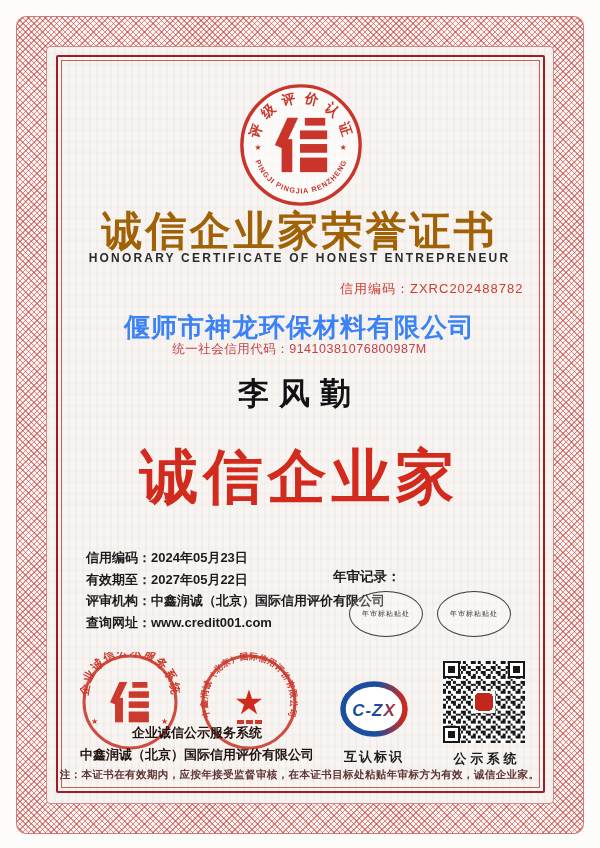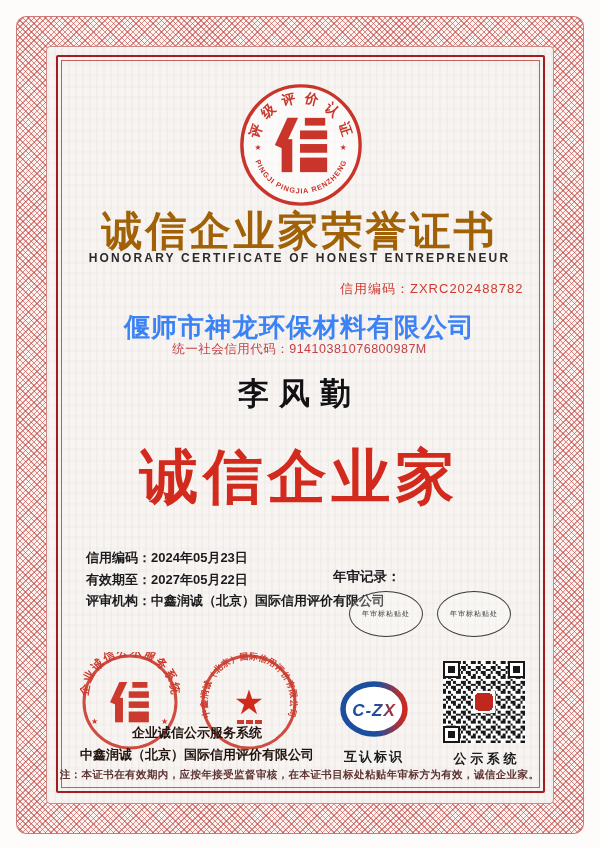--- a/index.html
+++ b/index.html
@@ -104,20 +104,21 @@
 
   <div class="abs ctr company">偃师市神龙环保材料有限公司</div>
   <div class="abs ctr uscc">统一社会信用代码：91410381076800987M</div>
   <div class="abs ctr person">李风勤</div>
   <div class="abs ctr honor">诚信企业家</div>
 
   <div class="abs info">
     <div class="row"><span>信用编码：</span><span>2024年05月23日</span></div>
     <div class="row"><span>有效期至：</span><span>2027年05月22日</span></div>
     <div class="row"><span>评审机构：</span><span>中鑫润诚（北京）国际信用评价有限公司</span></div>
+    <div class="row"><span>查询网址：</span><span>www.credit001.com</span></div>
   </div>
 
   <div class="abs review-label">年审记录：</div>
   <div class="abs slot slot1">年审标粘贴处</div>
   <div class="abs slot slot2">年审标粘贴处</div>
 
   <svg class="abs" style="left:80px;top:652px;" width="100" height="100" viewBox="0 0 100 100">
     <defs>
         <path id="s1arc" d="M 9,54 A 42,42 0 1 1 91,54"></path>
       </defs>

